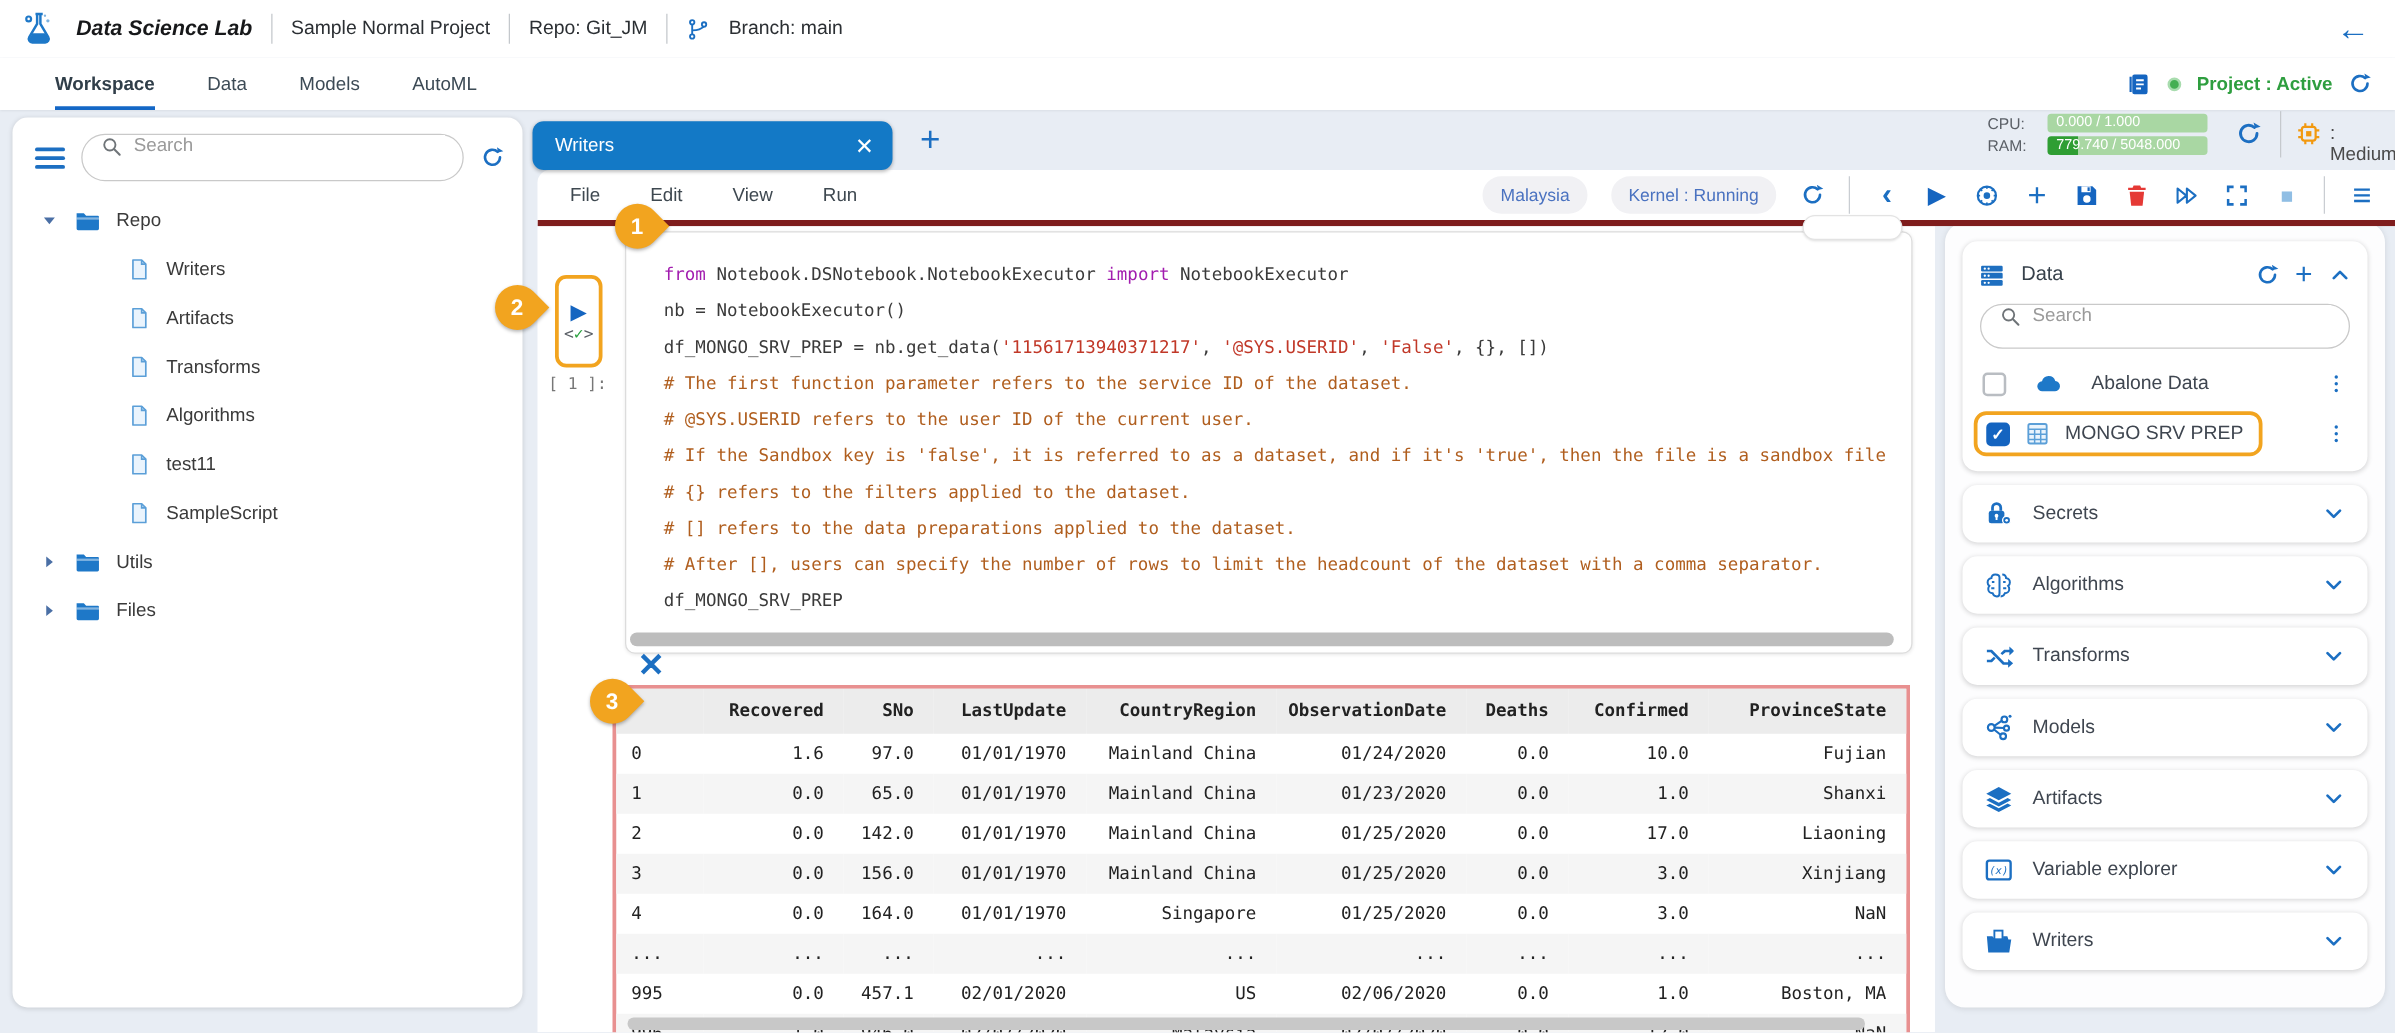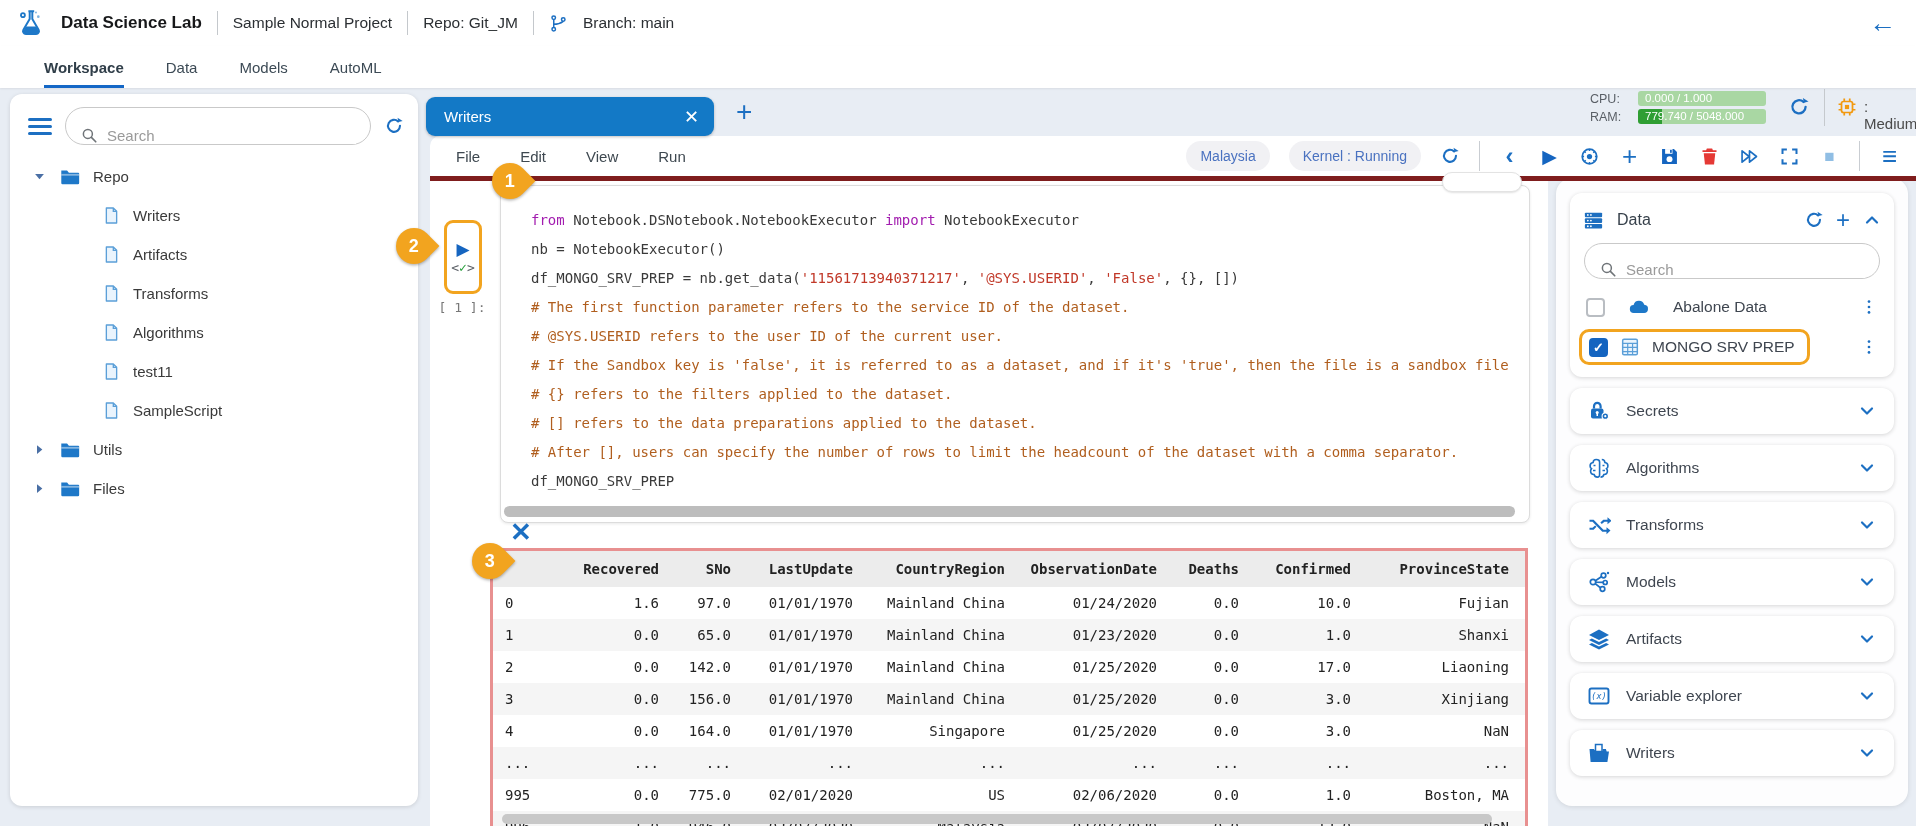--- a/index.html
+++ b/index.html
@@ -3,21 +3,21 @@
 <meta charset="utf-8">
 <style>
   * { margin:0; padding:0; box-sizing:border-box; }
   html,body { width:1916px; height:826px; overflow:hidden; }
   body { font-family:"Liberation Sans", sans-serif; background:#E8EDF4; }
   #app { width:1916px; height:826px; position:relative; overflow:hidden; }
 
   
   #hdr { height:46px; background:#fff; display:flex; align-items:center; gap:15px; padding:0 20px 0 16px; }
   #hdr .sep { width:1px; height:24px; background:#C4C8CC; }
-  .app-title { font-size:17px; font-weight:bold; color:#17181A; }
+  .app-title { font-size:17px; font-weight:bold; color:#17181A;font-style:italic; }
   .hdr-item { font-size:15.5px; color:#2B2F33; }
   .ic { display:inline-flex; align-items:center; justify-content:center; }
   .ic svg { width:100%; height:100%; display:block; }
   #logo { width:30px; height:30px; }
   #branch-ic { width:19px; height:19px; color:#1C6FC2; }
   #hdr-spacer { flex:1; }
   #back-arrow { color:#1C6FC2; font-size:27px; line-height:1; font-weight:bold; }
 
   
   #nav { height:42px; background:#fff; display:flex; align-items:stretch; gap:42px; padding:0 18px 0 44px; box-shadow:0 1px 2px rgba(0,0,0,.07); position:relative; z-index:6; }
@@ -30,21 +30,21 @@
   .refresh-ic { width:20px; height:20px; color:#1C6FC2; }
 
   
   #content { position:relative; height:738px; background:#E8EDF4; overflow:hidden; }
 
   
   #left-card { position:absolute; left:10px; top:6px; width:408px; height:712px; background:#fff; border-radius:12px; box-shadow:0 1px 4px rgba(0,0,0,.13); }
   .lc-top { display:flex; align-items:center; gap:13px; padding:13px 14px 4px 18px; }
   #hamburger { width:24px; display:flex; flex-direction:column; gap:4px; }
   #hamburger i { height:3px; background:#1C6FC2; border-radius:2px; display:block; }
-  .searchpill { display:flex; align-items:flex-end; gap:9px; border:1.6px solid #C9C9C9; border-radius:19px; height:38px; padding:0 14px; background:#fff; flex:1; }
+  .searchpill { display:flex; align-items:flex-start; gap:9px; border:1.6px solid #C9C9C9; border-radius:19px; height:38px; padding:0 14px; background:#fff; flex:1; }
   .searchpill .ic { width:18px; height:18px; color:#6F7478; flex:none; }
   .searchpill input { border:none; outline:none; font-size:15px; color:#333; width:100%; font-family:"Liberation Sans",sans-serif; }
   .searchpill input::placeholder { color:#9A9A9A; }
   #tree { padding-top:8px; }
   .trow { display:flex; align-items:center; height:39px; gap:12px; font-size:15px; color:#3A3A3A; cursor:pointer; }
   .trow .caret { width:15px; height:15px; color:#4A6FA5; }
   .trow .fold { width:22px; height:22px; color:#1E78C8; }
   .trow .fic { width:19px; height:19px; }
   .trow.root { padding-left:22px; }
   .trow.child { padding-left:92px; }
@@ -174,20 +174,39 @@
     <span id="back-arrow">←</span>
   </header>
 
   <nav id="nav">
     <span id="nav-items" style="display:flex;gap:42px;">
         <span class="nav-item active">Workspace</span>
         <span class="nav-item">Data</span>
         <span class="nav-item">Models</span>
         <span class="nav-item">AutoML</span>
       </span>
+    <span id="nav-right">
+      <span class="ic" id="doc-ic">
+          <svg viewBox="0 0 24 24">
+            <rect x="5.5" y="3" width="14" height="18" rx="2" fill="currentColor"></rect>
+            <rect x="3" y="5" width="2" height="14" fill="currentColor"></rect>
+            <g stroke="#fff" stroke-width="1.7" fill="none">
+              <path d="M9 8.2h7M9 12h7M9 15.8h4.5"></path>
+            </g>
+          </svg>
+        </span>
+      <span id="status-dot"></span>
+      <span id="proj-status">Project : Active</span>
+      <span class="ic refresh-ic" id="nav-refresh">
+          <svg viewBox="0 0 24 24">
+            <path d="M19.2 11.8A7.2 7.2 0 1 1 16.9 6.5" fill="none" stroke="currentColor" stroke-width="2.5" stroke-linecap="round"></path>
+            <path d="M16.2 2.2l1.2 5.1 5-1.4z" fill="currentColor"></path>
+          </svg>
+        </span>
+    </span>
   </nav>
 
   <div id="content">
 
     <aside id="left-card">
       <div class="lc-top">
         <span id="hamburger">
             <i></i>
             <i></i>
             <i></i>
@@ -502,21 +521,21 @@
                 <td>...</td>
                 <td>...</td>
                 <td>...</td>
                 <td>...</td>
                 <td>...</td>
                 <td>...</td>
               </tr>
               <tr>
                 <td class="idx">995</td>
                 <td>0.0</td>
-                <td>775.0</td>
+                <td>457.1</td>
                 <td>02/01/2020</td>
                 <td>US</td>
                 <td>02/06/2020</td>
                 <td>0.0</td>
                 <td>1.0</td>
                 <td>Boston, MA</td>
               </tr>
               <tr class="odd">
                 <td class="idx">996</td>
                 <td>1.0</td>

